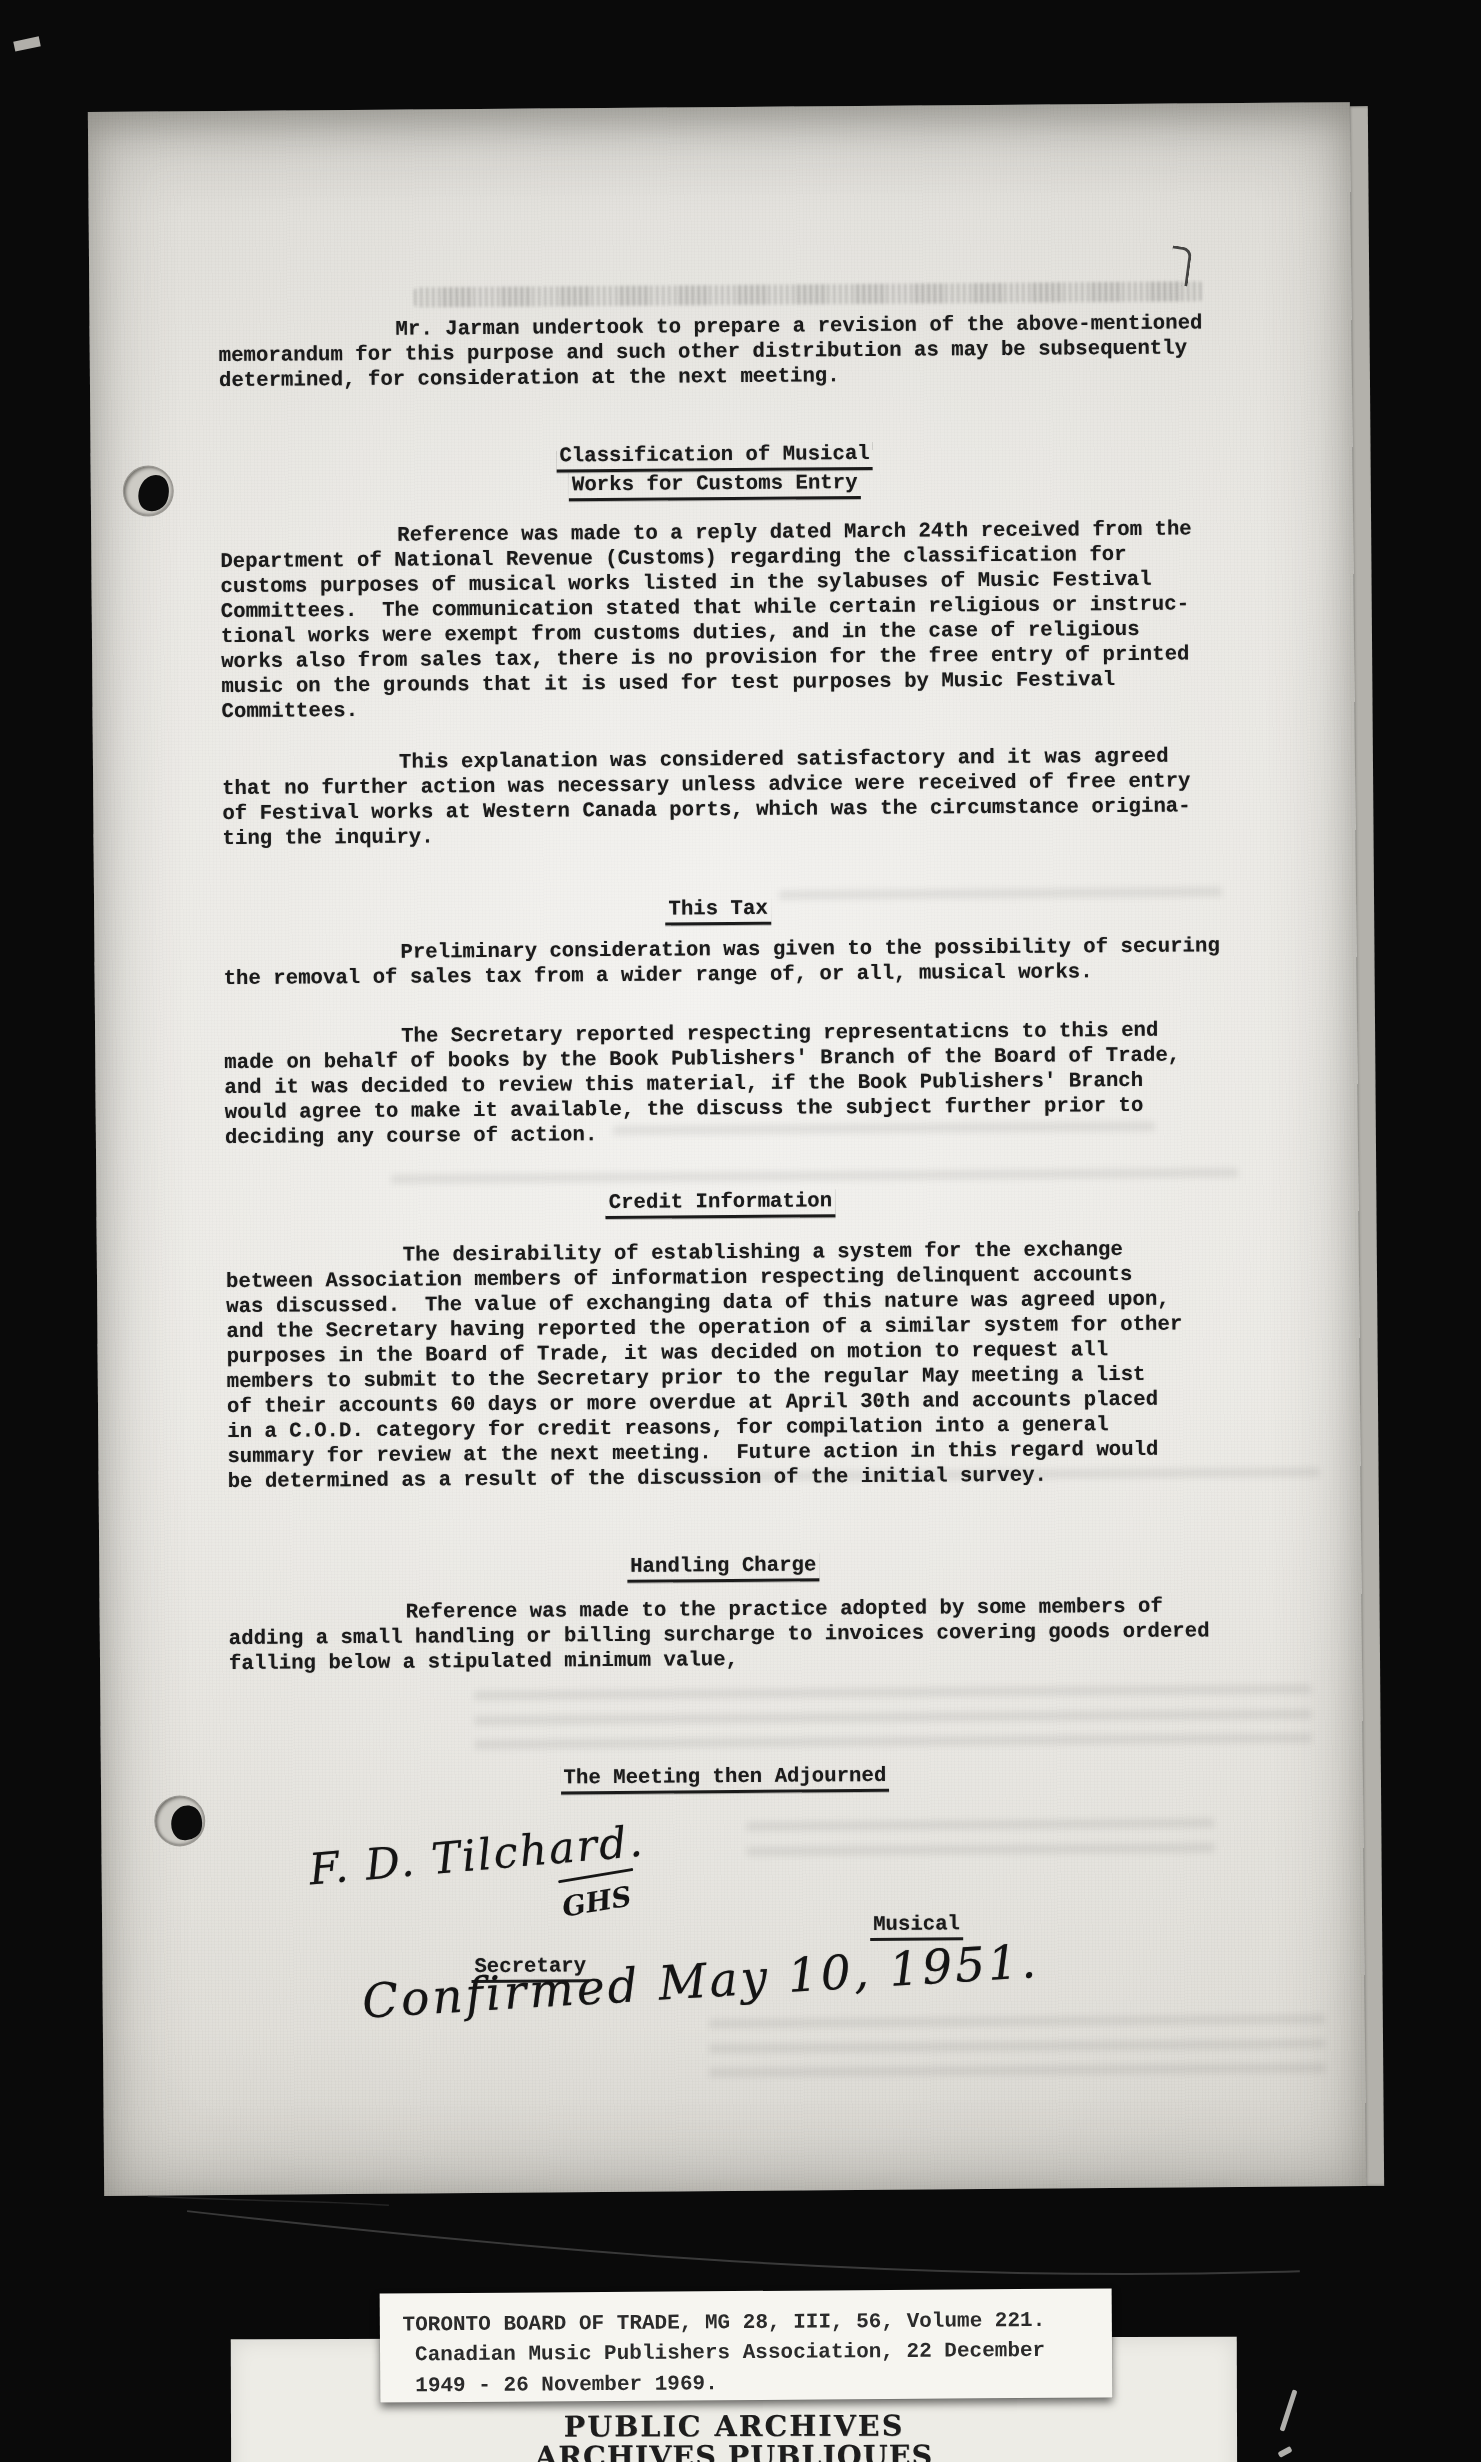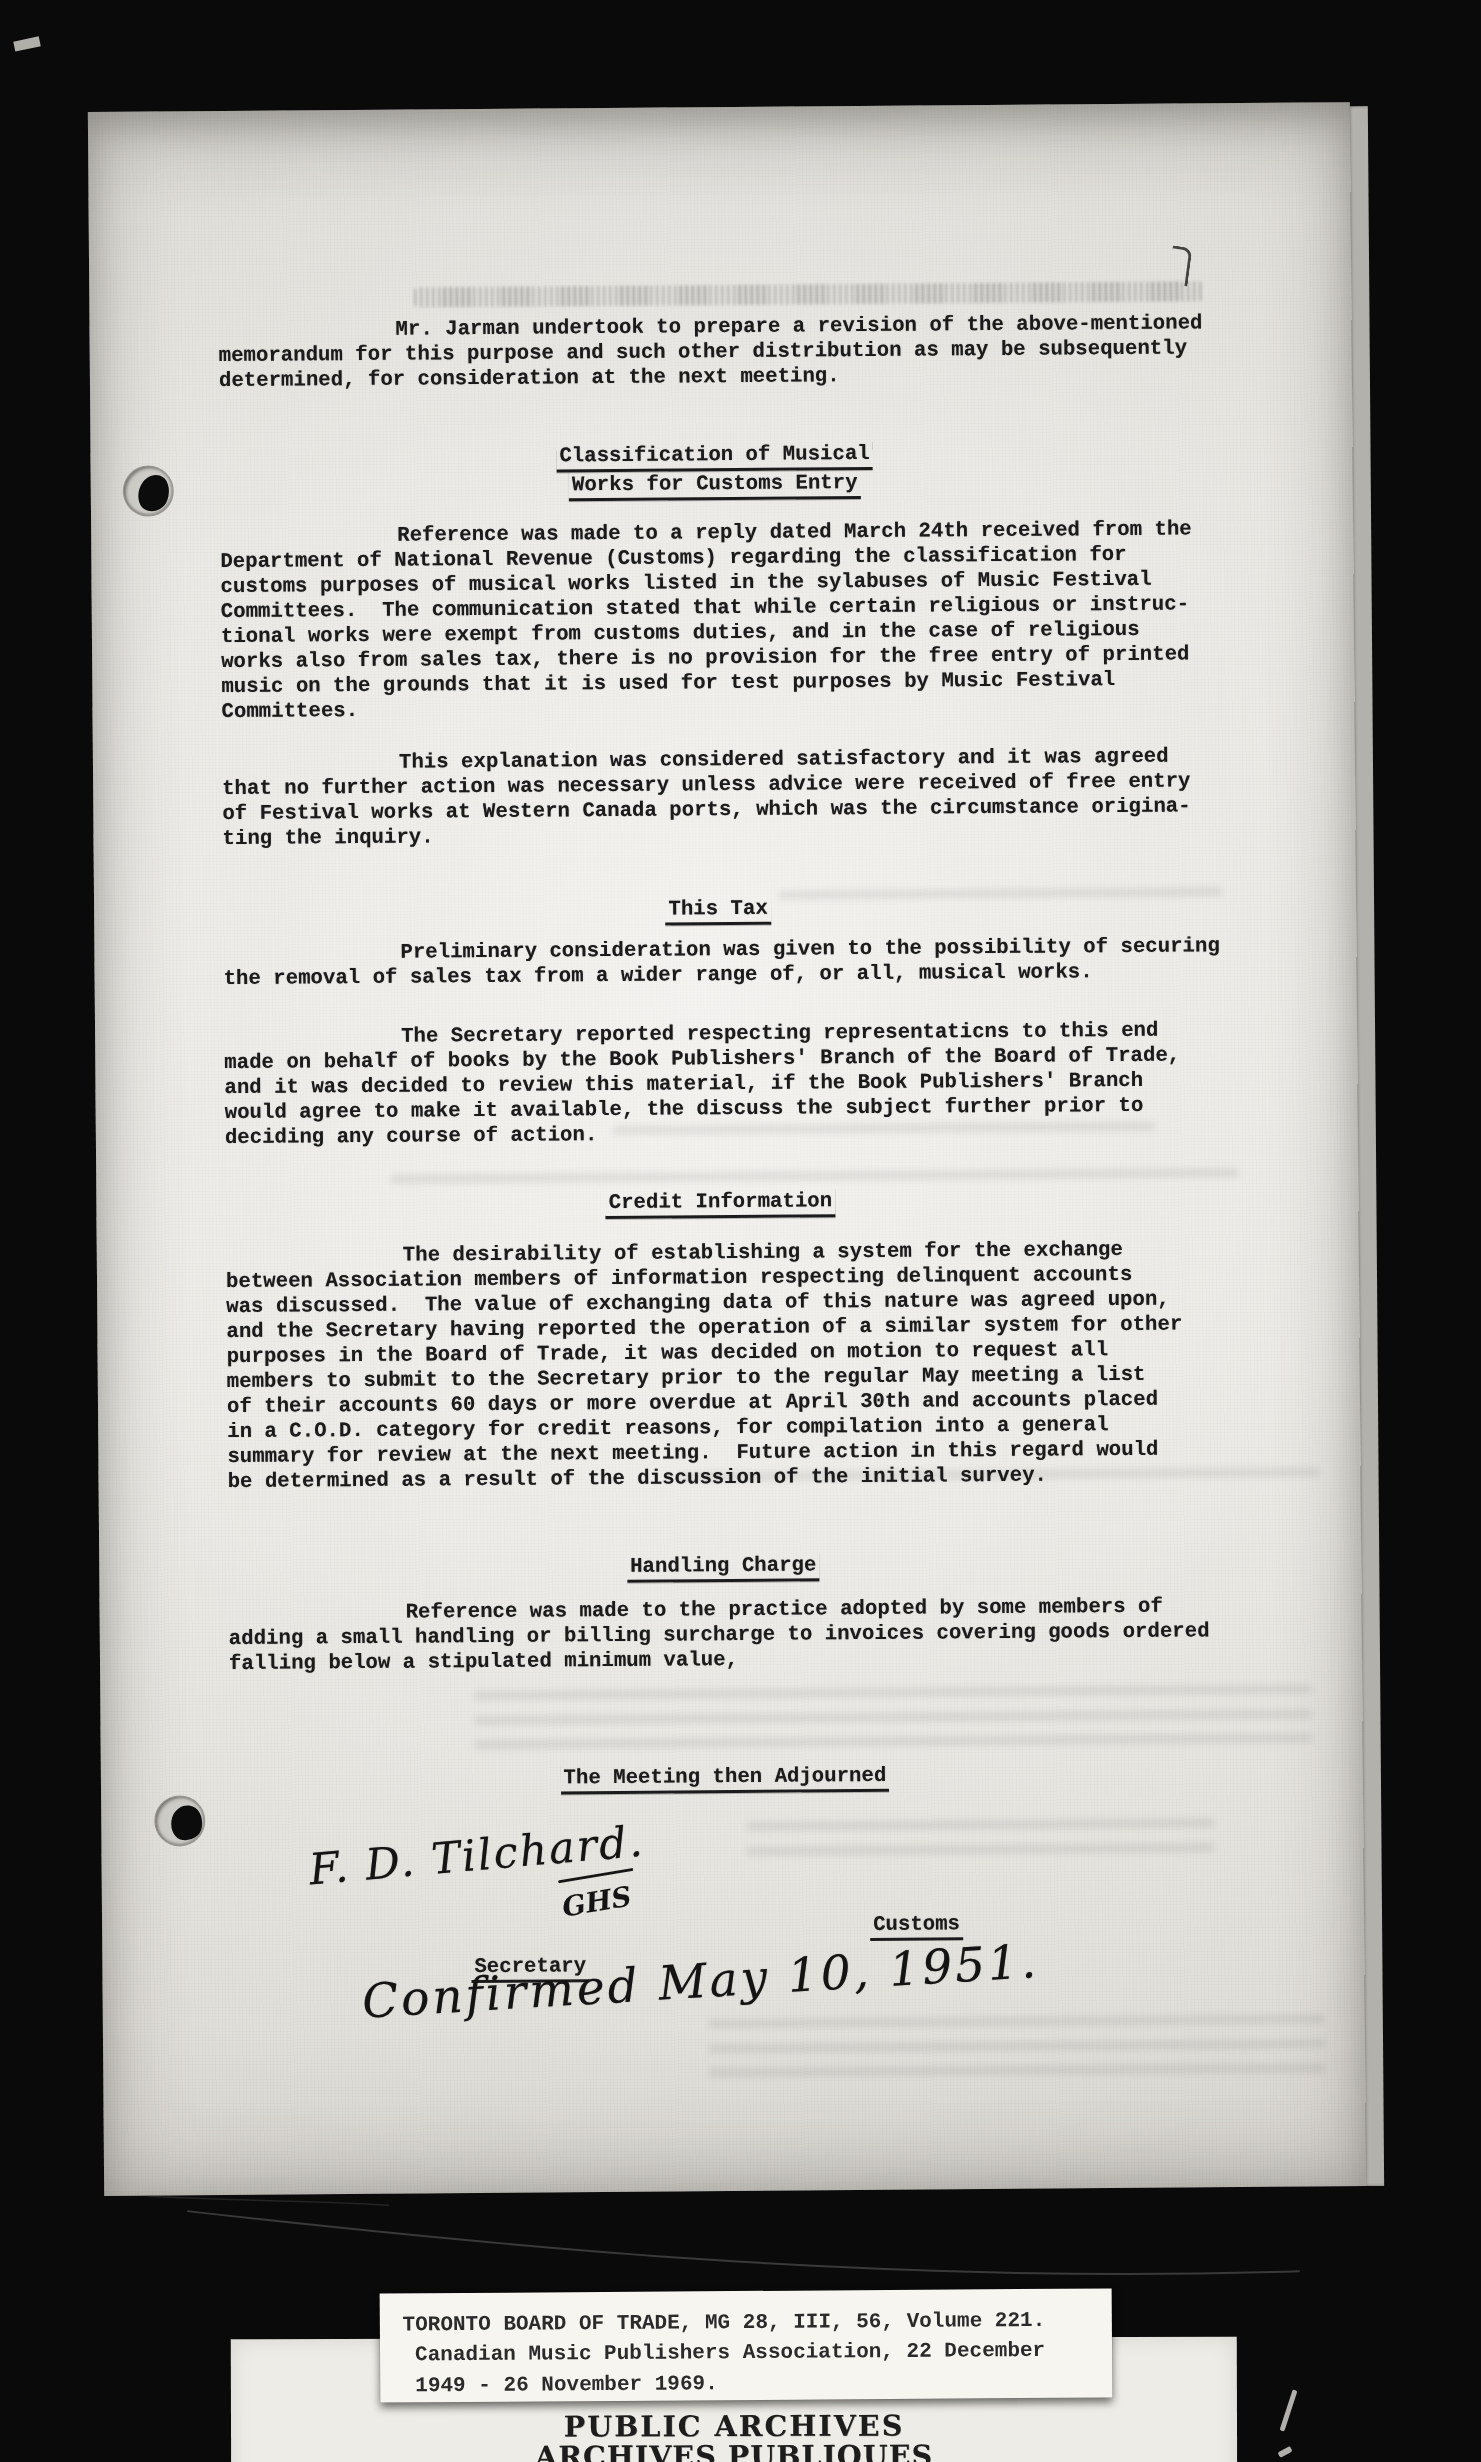--- a/index.html
+++ b/index.html
@@ -186,21 +186,21 @@
 
         <div class="hd" style="top:1657px;">
           <div class="hline"><span class="ul">The Meeting then Adjourned</span></div>
         </div>
       </div>
 
       <div class="script" id="sig-script">F. D. Tilchard.</div>
       <div id="sig-underline"></div>
       <div class="script" id="sig-initials">GHS</div>
       <div class="typed-label" id="secretary-label">Secretary</div>
-      <div class="typed-label" id="chairman-label">Customs</div>
+      <div class="typed-label" id="chairman-label">Musical</div>
       <div class="script" id="confirm-note">Confirmed May 10, 1951.</div>
     </div>
   </div>
 
   <svg id="scratch-svg" width="1481" height="2636" viewBox="0 0 3008 5352">
     <path d="M 380 4490 C 1000 4560, 1800 4640, 2640 4612" stroke="#4a4a4a" stroke-width="4" fill="none" opacity="0.75"></path>
     <path d="M 300 4460 C 480 4470, 640 4468, 790 4478" stroke="#3d3d3d" stroke-width="3" fill="none" opacity="0.5"></path>
   </svg>
 
   <div id="stamp-band">

